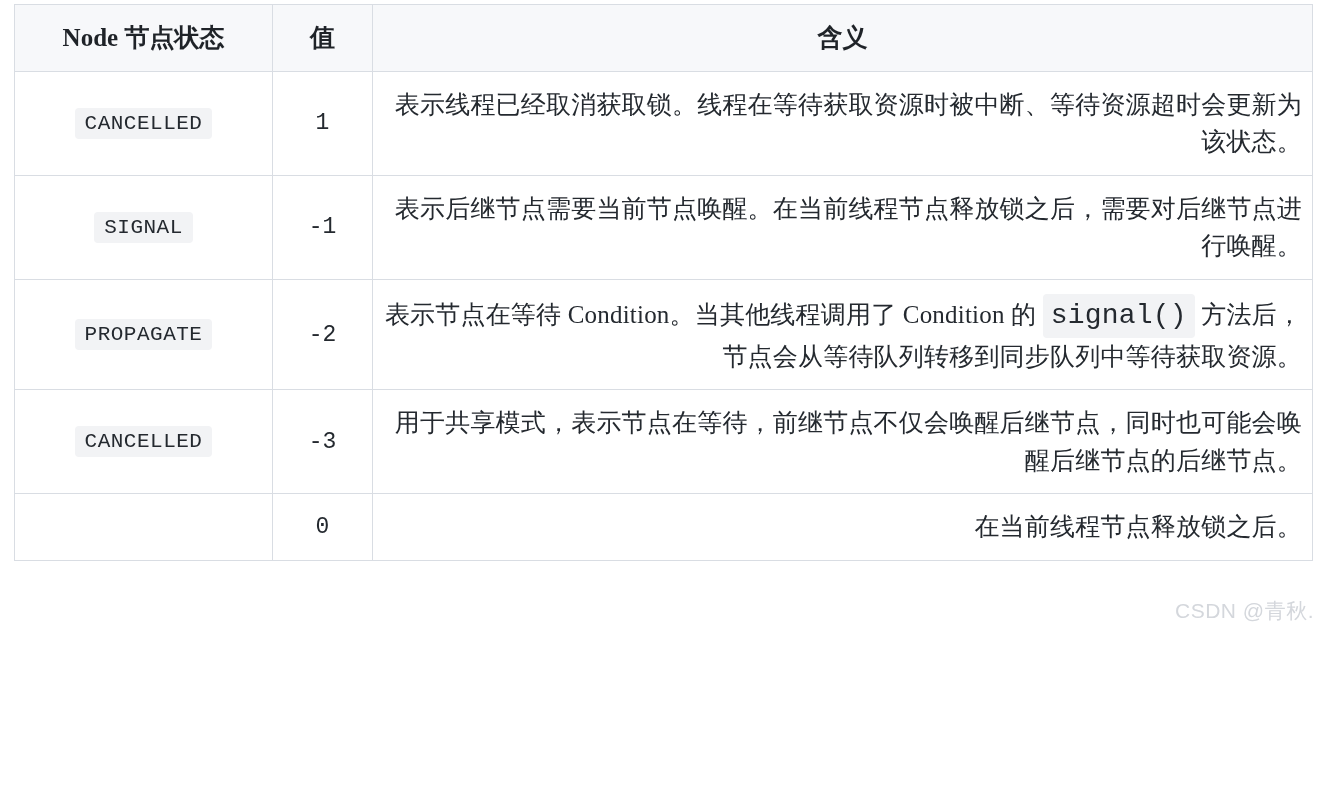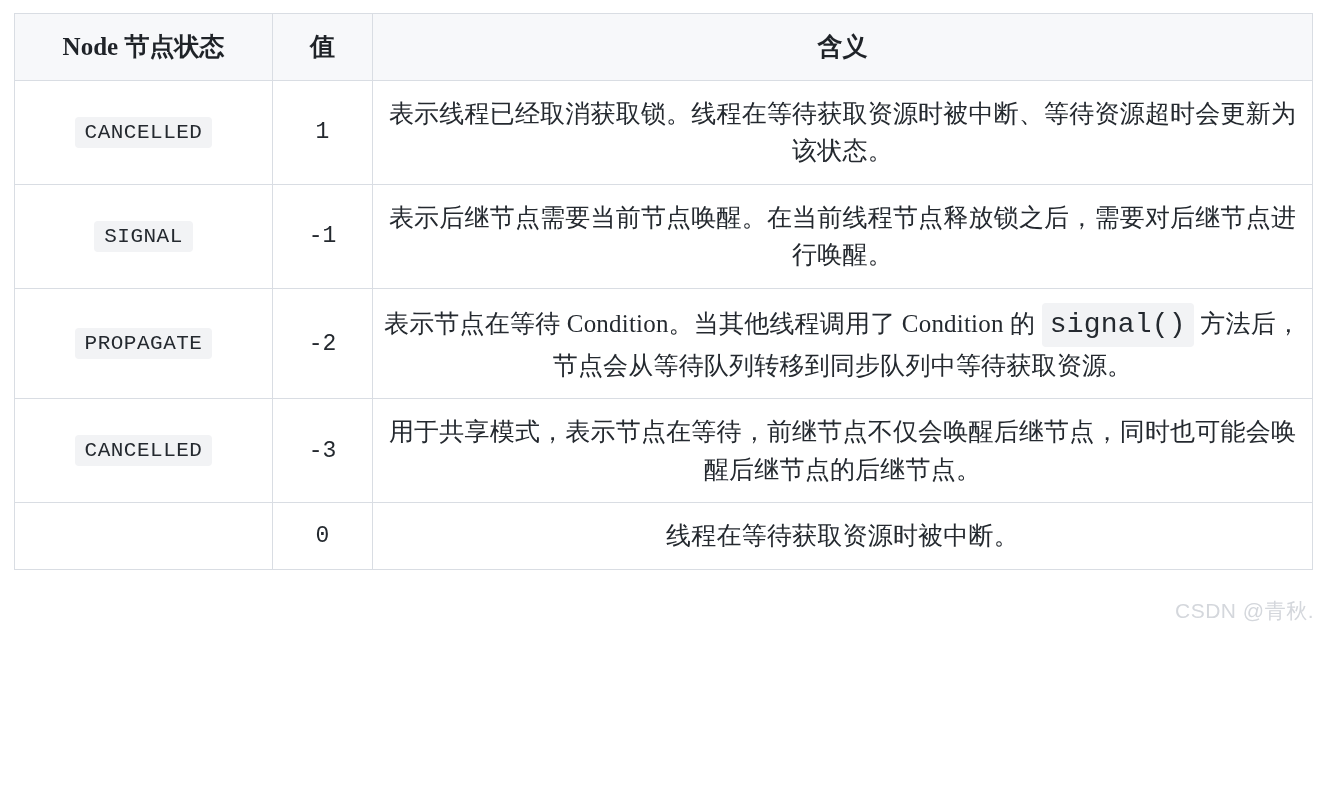--- a/index.html
+++ b/index.html
@@ -12,21 +12,21 @@
     height: 793px;
     font-family: "Liberation Serif", "DejaVu Serif", serif;
     position: relative;
     overflow: hidden;
   }
   .page {
     position: relative;
     width: 1326px;
     height: 631px;
     box-sizing: border-box;
-    padding: 13px 14px 10px 14px;
+    padding: 4px 14px 10px 14px;
   }
   table.status-table {
     border-collapse: collapse;
     width: 1298px;
     table-layout: fixed;
     border: 1px solid #d9dde3;
     background: #ffffff;
   }
   table.status-table col.c-name { width: 258px; }
   table.status-table col.c-value { width: 100px; }
@@ -59,21 +59,21 @@
     text-align: center;
     margin-top: 36px;
   }
   td.cell-value {
     text-align: center;
     font-family: "Liberation Mono", "DejaVu Sans Mono", monospace;
     font-size: 23px;
     color: #24292f;
   }
   td.cell-meaning {
-    text-align: center;
+    text-align: right;
     font-size: 25px;
     line-height: 1.5;
     padding: 14px 18px 14px 16px;
     letter-spacing: 0.2px;
   }
   code.chip {
     display: inline-block;
     background: #f2f3f5;
     border-radius: 4px;
     padding: 4px 10px;
@@ -163,21 +163,21 @@
         <td class="cell-value">-3</td>
         <td class="cell-meaning">
           <span>用于共享模式，表示节点在等待，前继节点不仅会唤醒后继节点，同时也可能会唤醒后继节点的后继节点。</span>
         </td>
       </tr>
 
       <tr>
         <td class="cell-name"></td>
         <td class="cell-value">0</td>
         <td class="cell-meaning">
-          <span>线程在等待获取资源时被中断。</span>
+          <span>在当前线程节点释放锁之后。</span>
         </td>
       </tr>
 
     </tbody>
   </table>
 
   <div class="watermark">CSDN @青秋.</div>
 </div>
 
 </body></html>

